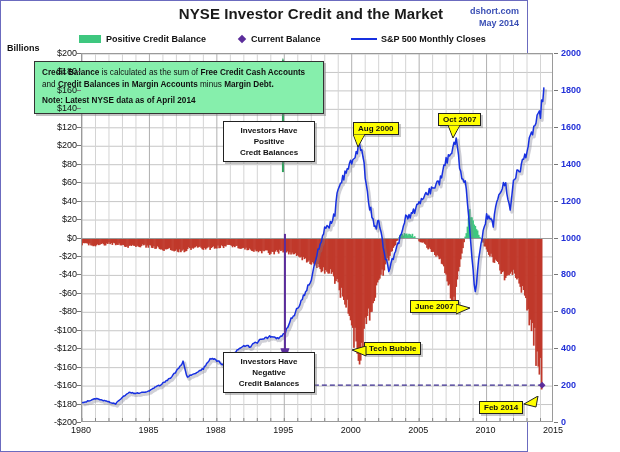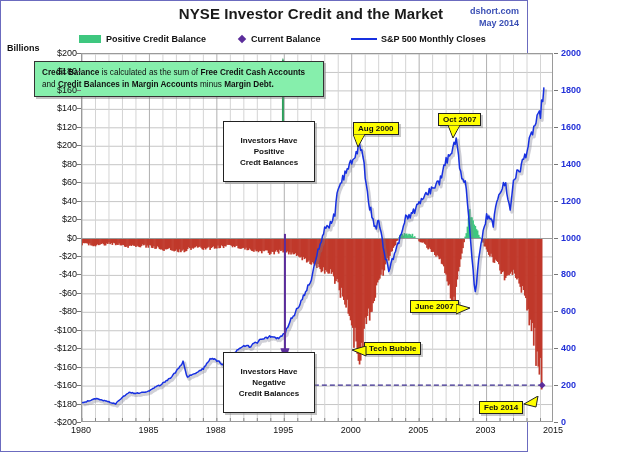--- a/index.html
+++ b/index.html
@@ -25,21 +25,21 @@
   .ytick-r{position:absolute;left:560px;width:40px;text-align:left;font-size:9px;color:#2230d8;font-weight:bold;transform:translateY(-50%);}
   .xtick{position:absolute;top:424px;font-size:9px;color:#111;transform:translateX(-50%);}
 
   
   #notebox{position:absolute;left:33px;top:60px;width:290px;background:#86efac;border:1px solid #333;box-shadow:2px 2px 0 rgba(120,120,120,.45);padding:5px 7px 6px 7px;box-sizing:border-box;}
   #notebox p{margin:0;font-size:8.2px;line-height:11.5px;color:#111;}
   #notebox .b{font-weight:bold;}
   #notebox .nl{margin-top:5px;font-weight:bold;}
 
   
-  .wbox{position:absolute;background:#fff;border:1px solid #222;box-shadow:2px 2px 0 rgba(120,120,120,.45);font-size:8px;font-weight:bold;color:#111;text-align:center;line-height:11px;padding:13px 5px;box-sizing:border-box;}
+  .wbox{position:absolute;background:#fff;border:1px solid #222;box-shadow:2px 2px 0 rgba(120,120,120,.45);font-size:8px;font-weight:bold;color:#111;text-align:center;line-height:11px;padding:3px 5px;box-sizing:border-box;}
 
   
   .ybox{position:absolute;background:#ffff00;border:1px solid #222;box-shadow:2px 2px 0 rgba(120,120,120,.4);font-size:8px;font-weight:bold;color:#111;padding:1px 4px;box-sizing:border-box;white-space:nowrap;}
 </style>
 </head>
 <body>
 
 <div id="root">
 
   <div id="title">NYSE Investor Credit and the Market</div>
@@ -596,20 +596,21 @@
     </div>
   </div>
 
   <div id="notebox">
     <p>
       <span class="b">Credit Balance</span><span> is calculated as the sum of </span><span class="b">Free Credit Cash Accounts</span>
     </p>
     <p>
       <span>and </span><span class="b">Credit Balances in Margin Accounts</span><span> minus </span><span class="b">Margin Debt.</span>
     </p>
+    <p class="nl">Note: Latest NYSE data as of April 2014</p>
   </div>
 
   <div class="wbox" style="left:222px;top:120px;width:92px;">
     <div>Investors Have</div>
     <div>Positive</div>
     <div>Credt Balances</div>
   </div>
 
   <div class="wbox" style="left:222px;top:351px;width:92px;">
     <div>Investors Have</div>
@@ -707,15 +708,15 @@
     <div class="ytick-r" style="top: 384.1px;">200</div>
     <div style="position: absolute; left: 553px; width: 4px; height: 1px; background: rgb(119, 119, 119); top: 384.1px;"></div>
     <div class="ytick-r" style="top: 421px;">0</div>
     <div style="position: absolute; left: 553px; width: 4px; height: 1px; background: rgb(119, 119, 119); top: 421px;"></div>
     <div class="xtick" style="left: 80px;">1980</div>
     <div class="xtick" style="left: 147.429px;">1985</div>
     <div class="xtick" style="left: 214.857px;">1988</div>
     <div class="xtick" style="left: 282.286px;">1995</div>
     <div class="xtick" style="left: 349.714px;">2000</div>
     <div class="xtick" style="left: 417.143px;">2005</div>
-    <div class="xtick" style="left: 484.571px;">2003</div>
+    <div class="xtick" style="left: 484.571px;">2010</div>
     <div class="xtick" style="left: 552px;">2015</div>
   </div>
 
 </body></html>

